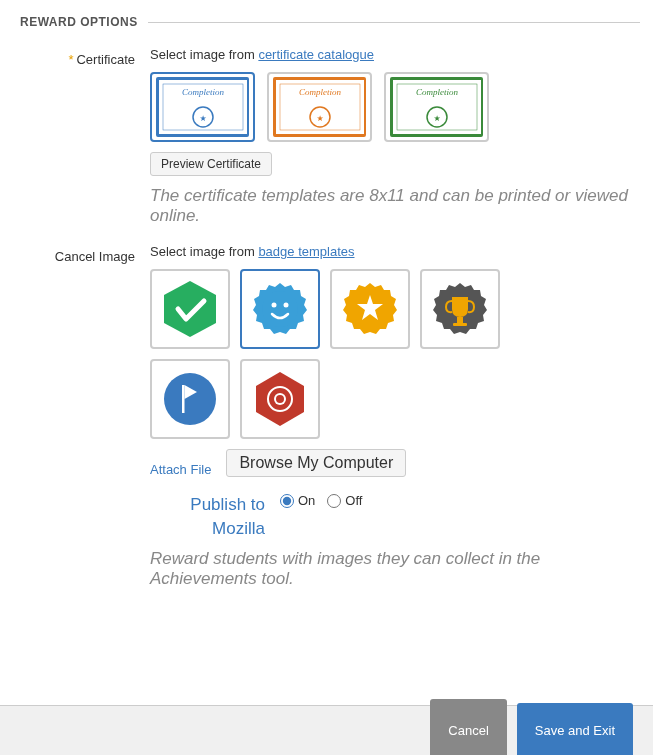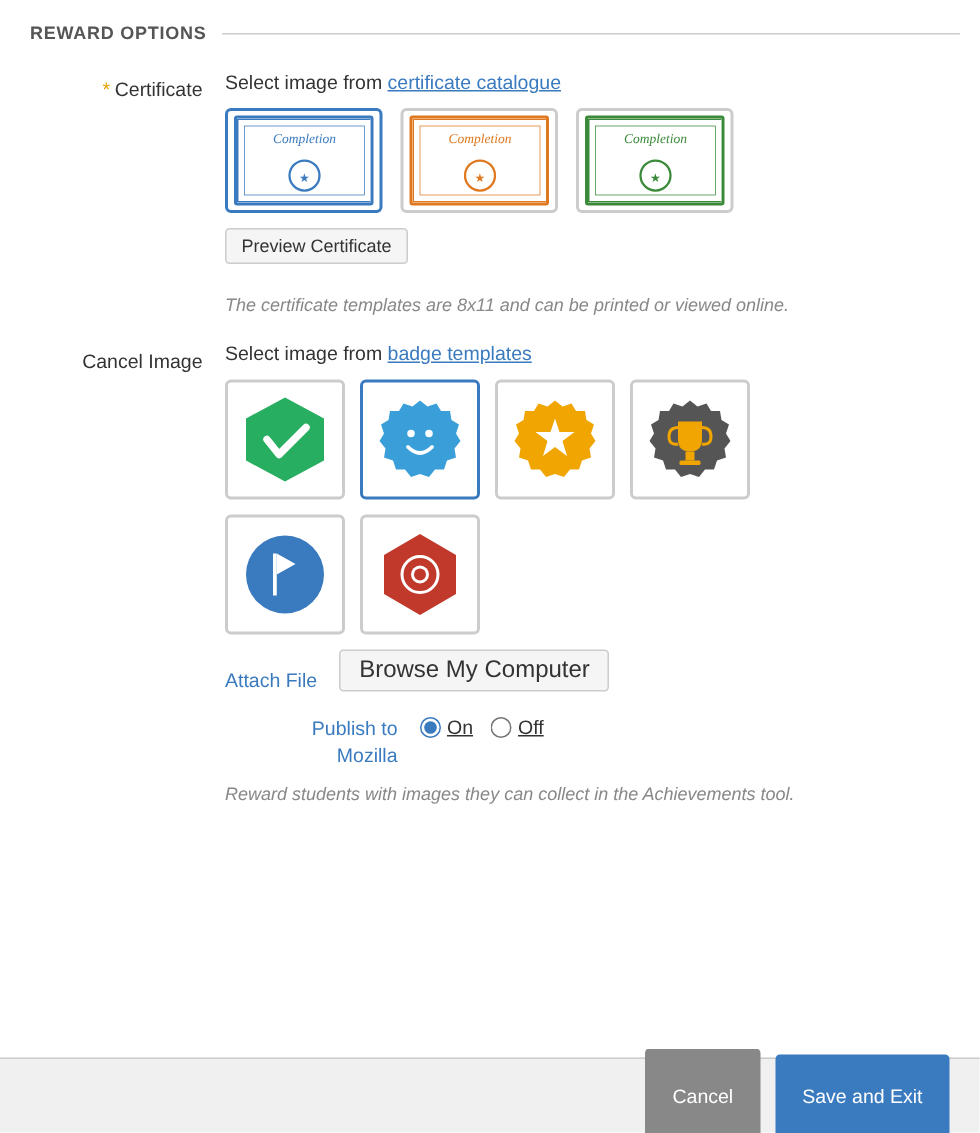--- a/index.html
+++ b/index.html
@@ -130,24 +130,24 @@
       border: 1px solid #ccc;
       border-radius: 3px;
       padding: 4px 10px;
       font-size: 12px;
       cursor: pointer;
       color: #333;
       margin-bottom: 8px;
     }
 
     .info-text {
-      font-size: 12px;
+      font-size: 17px;
       color: #888;
       font-style: italic;
-      margin-top: 12px;
+      margin-top: 2px;
     }
 
     
     .badge-grid {
       display: grid;
       grid-template-columns: repeat(4, 80px);
       grid-template-rows: repeat(2, 80px);
       gap: 10px;
     }
 
@@ -195,36 +195,35 @@
     .publish-row {
       display: flex;
       align-items: flex-start;
       margin-top: 14px;
     }
     .publish-label {
       width: 130px;
       min-width: 130px;
       padding-right: 15px;
       text-align: right;
-      font-size: 13px;
+      font-size: 17px;
       color: #3a7abf;
       padding-top: 2px;
     }
     .publish-controls {
       display: flex;
       align-items: center;
       gap: 12px;
       padding-top: 2px;
     }
     .radio-option {
       display: flex;
       align-items: center;
       gap: 4px;
       cursor: pointer;
-      text-decoration: underline;
     }
     .radio-option input[type=radio] {
       accent-color: #3a7abf;
       width: 14px;
       height: 14px;
     }
 
     .publish-desc-row {
       margin-top: 10px;
     }

